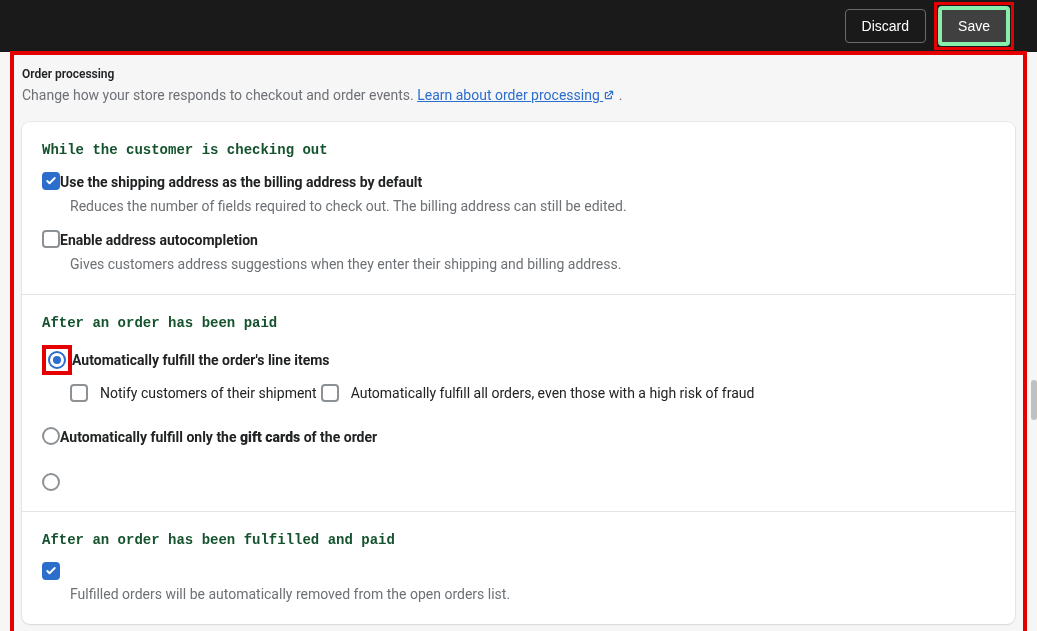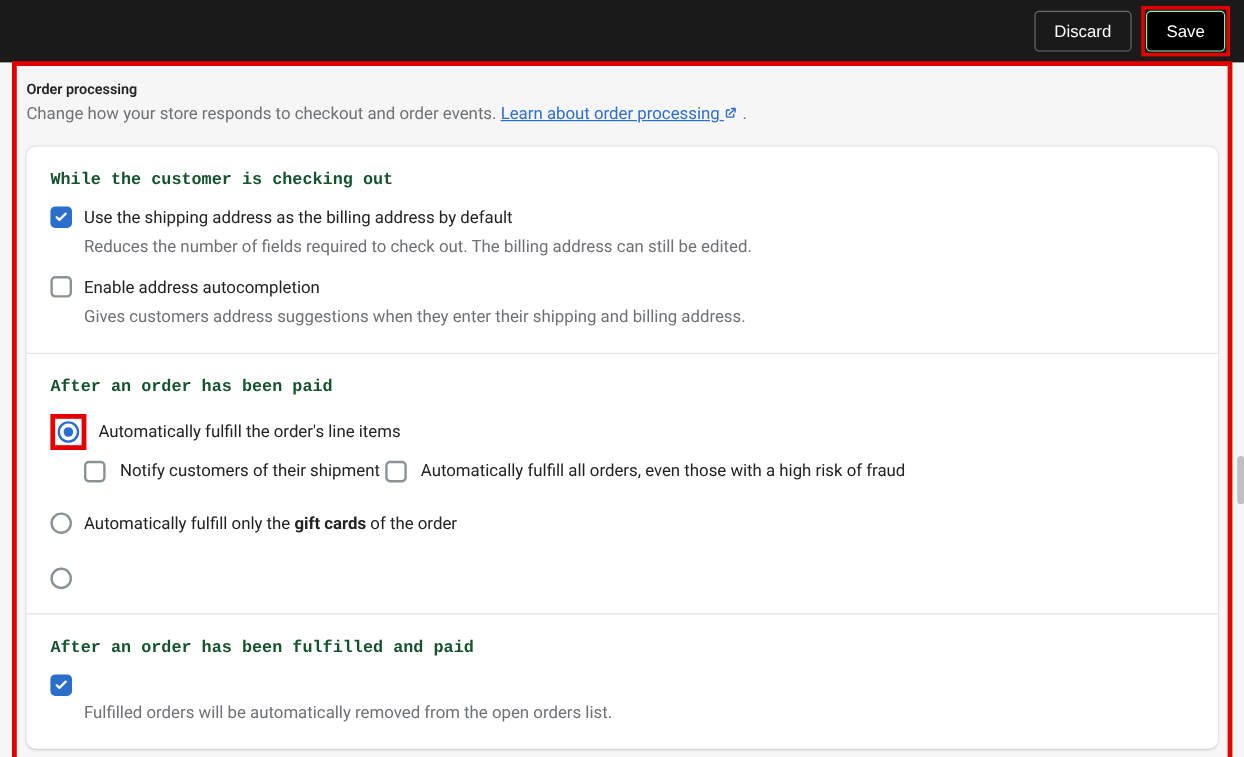--- a/index.html
+++ b/index.html
@@ -1,37 +1,37 @@
 <!DOCTYPE html>
 <html><head>
   <meta charset="utf-8">
   <style>
     * { box-sizing: border-box; margin: 0; padding: 0; }
     body { font-family: -apple-system, BlinkMacSystemFont, "Segoe UI", Roboto, sans-serif; background: #f6f6f7; width: 1037px; height: 631px; overflow: hidden; }
     
-    .topbar { background: #1a1a1a; height: 52px; display: flex; justify-content: flex-end; align-items: center; padding: 0 12px; gap: 8px; }
+    .topbar { background: #1a1a1a; height: 52px; display: flex; justify-content: flex-end; align-items: center; padding: 0 23px; gap: 8px; }
     .btn { font-size: 14px; font-weight: 500; padding: 8px 16px; border-radius: 4px; cursor: pointer; border: none; }
     .btn-discard { background: transparent; color: #fff; border: 1px solid #6b6b6b; }
-    .btn-save { background: #000000; color: #fff; border: 1px solid #86efac; }
+    .btn-save { background: #404040; color: #fff; border: 4px solid #86efac; }
     .save-highlight { border: 3px solid #e40000; padding: 1px; }
     
     .page-wrap { padding: 0 10px; }
     .page-highlight { border: 4px solid #e40000; padding: 12px 8px 14px 8px; margin-top: -1px; }
     
     .section-title { font-size: 12px; font-weight: 600; color: #202223; margin-bottom: 6px; }
     .section-desc { font-size: 14px; color: #6d7175; margin-bottom: 18px; }
     .learn-link { color: #2c6ecb; text-decoration: underline; }
     .ext-icon { display: inline-block; vertical-align: -1px; }
     
     .card { background: #fff; border-radius: 8px; box-shadow: 0 0 0 1px rgba(0,0,0,0.05), 0 1px 2px rgba(0,0,0,0.08); }
     .card-section { padding: 20px 20px; }
     .card-section + .card-section { border-top: 1px solid #e1e3e5; }
     .section-heading { font-size: 14px; font-weight: 600; color: #14532d; margin-bottom: 14px; font-family: Liberation Mono, monospace; }
     
-    .opt-row { display: flex; align-items: flex-start; gap: 10px; margin-bottom: 4px; }
+    .opt-row { display: flex; align-items: flex-start; margin-bottom: 4px; font-weight: bold; }
     .opt-label { font-size: 14px; color: #202223; line-height: 20px; }
     .opt-help { font-size: 14px; color: #6d7175; margin-left: 28px; margin-bottom: 14px; line-height: 20px; }
     
     .checkbox { width: 18px; height: 18px; border: 2px solid #8c9196; border-radius: 4px; background: #fff; flex-shrink: 0; display: flex; align-items: center; justify-content: center; cursor: pointer; }
     .checkbox.checked { background: #2c6ecb; border-color: #2c6ecb; }
     .checkbox svg { display: none; }
     .checkbox.checked svg { display: block; }
     
     .radio { width: 18px; height: 18px; border: 2px solid #8c9196; border-radius: 50%; background: #fff; flex-shrink: 0; display: flex; align-items: center; justify-content: center; cursor: pointer; }
     .radio.checked { border-color: #2c6ecb; }

